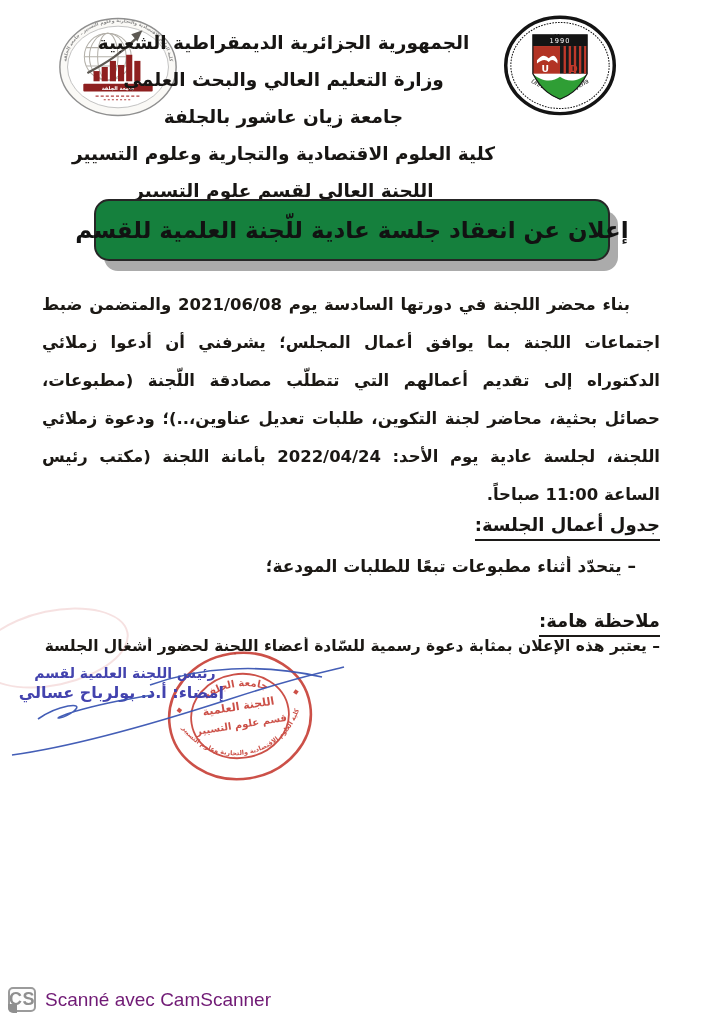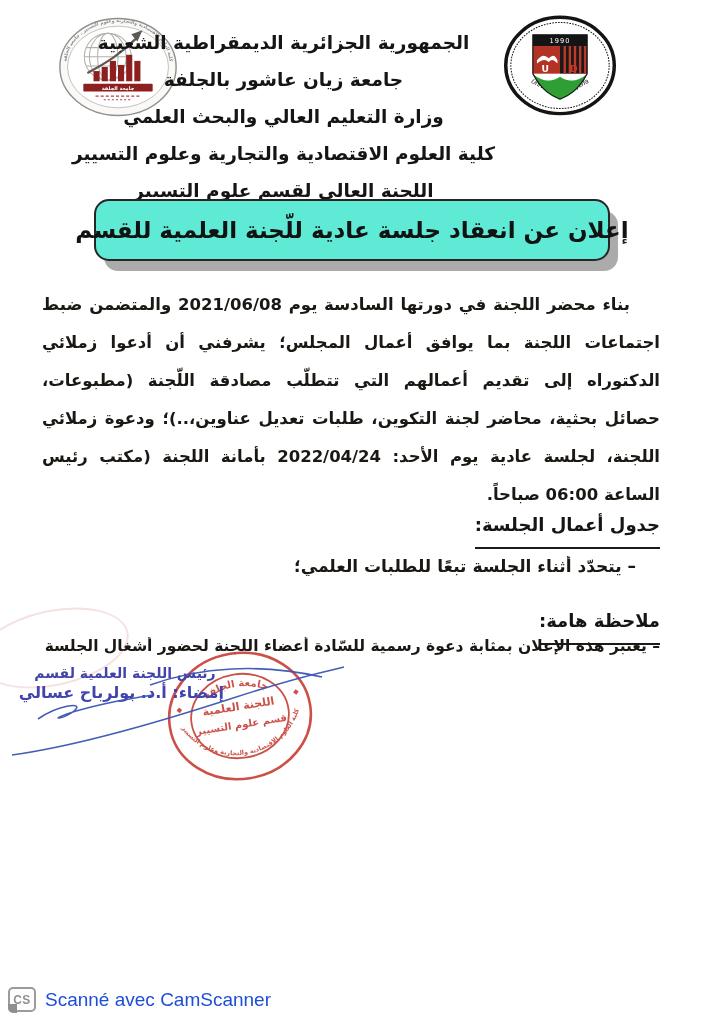--- a/index.html
+++ b/index.html
@@ -13,42 +13,42 @@
     position:absolute; left:0; top:24px; width:567px; text-align:center;
     font-weight:bold; font-size:18.5px; direction:rtl;
   }
   .hline{height:37px; line-height:37px; white-space:nowrap;}
   .logo{position:absolute;}
   .logo.fac{left:56px; top:16px; width:124px; height:102px;}
   .logo.uni{left:496px; top:12px; width:128px; height:108px;}
   
   .title-box{
     position:absolute; left:94px; top:199px; width:516px; height:62px;
-    box-sizing:border-box; background:#5eead4; border:2.5px solid #262626;
+    box-sizing:border-box; background:#15803d; border:2.5px solid #262626;
     border-radius:15px; display:flex; align-items:center; justify-content:center;
     box-shadow:9px 11px 0 -1px #ababab;
   }
   .title-box .t{
     direction:rtl; font-weight:bold; font-size:23px; white-space:nowrap; color:#121212;
   }
   
   .body-par{
     position:absolute; left:42px; top:286px; width:618px; direction:rtl;
     font-weight:bold; font-size:16.5px; color:#1b1814;
   }
   .bline{
     height:38px; line-height:38px; overflow:hidden;
     text-align:justify; text-align-last:justify;
   }
   .bline.first{padding-right:30px;}
   .bline.last{text-align-last:right;}
   
   .sec-heading{
     position:absolute; right:42px; direction:rtl; font-weight:bold; font-size:18px;
-    border-bottom:2px solid #1c1a18; padding-bottom:12px; white-space:nowrap;
+    border-bottom:2px solid #1c1a18; padding-bottom:4px; white-space:nowrap;
   }
   .agenda-heading{top:514px;}
   .note-heading{top:602px;margin-top:8px;}
   .sec-item{
     position:absolute; direction:rtl; font-weight:bold; white-space:nowrap;
     overflow:hidden; color:#1b1814;
   }
   .agenda-item{right:66px; top:556px; font-size:17px;}
   .note-item{right:42px; top:637px; width:620px; font-size:15.5px; text-align:right;}
   
@@ -68,27 +68,27 @@
   }
   
   .watermark{
     position:absolute; left:8px; top:987px; display:flex; align-items:center; gap:9px;
     font-family:"Liberation Sans", sans-serif;
   }
   .cs-badge{
     position:relative; width:28px; height:25px; box-sizing:border-box;
     border:2.5px solid #9b9b9b; border-radius:5px; background:#fdfdfd;
     display:flex; align-items:center; justify-content:center;
-    font-weight:bold; font-size:12px; color:#8f8f8f; letter-spacing:0.5px;
+    font-weight:bold; font-size:18px; color:#8f8f8f; letter-spacing:0.5px;
   }
   .cs-badge::after{
     content:""; position:absolute; left:-2.5px; bottom:-2.5px;
     width:9px; height:9px; background:#8f8f8f; border-radius:0 0 0 5px;
   }
-  .wm-text{font-size:19px; color:#1d4ed8;}
+  .wm-text{font-size:19px; color:#701a75;}
 </style>
 </head>
 <body>
 
 <div class="page">
 
   <div class="logo fac">
     <svg viewBox="0 0 120 100" width="124" height="102">
       <defs>
         <clipPath id="globeclip">
@@ -158,41 +158,41 @@
         <text x="48" y="58.5" text-anchor="middle" font-size="9" font-weight="bold" fill="#ffffff">U</text>
         <text x="76" y="58.5" text-anchor="middle" font-size="9" font-weight="bold" fill="#c0392b">D</text>
         <path d="M36 60 C46 69 56 68 62.5 63 C69 68 79 69 89 60 C80 77 70 82 62.5 85 C55 82 45 77 36 60 Z" fill="#2f9e35"></path>
         <path d="M36 22 H89 V60 C80 77 70 82 62.5 85 C55 82 45 77 36 60 Z" fill="none" stroke="#141414" stroke-width="1.2"></path>
       </g>
     </svg>
   </div>
 
   <div class="header-lines">
     <div class="hline">الجمهورية الجزائرية الديمقراطية الشعبية</div>
+    <div class="hline">وزارة التعليم العالي والبحث العلمي</div>
     <div class="hline">جامعة زيان عاشور بالجلفة</div>
-    <div class="hline">وزارة التعليم العالي والبحث العلمي</div>
     <div class="hline">كلية العلوم الاقتصادية والتجارية وعلوم التسيير</div>
     <div class="hline">اللجنة العالي لقسم علوم التسيير</div>
   </div>
 
   <div class="title-box">
     <span class="t">إعلان عن انعقاد جلسة عادية للّجنة العلمية للقسم</span>
   </div>
 
   <div class="body-par">
     <div class="bline first">بناء محضر اللجنة في دورتها السادسة يوم 2021/06/08 والمتضمن ضبط رزنامة</div>
     <div class="bline">اجتماعات اللجنة بما يوافق أعمال المجلس؛ يشرفني أن أدعوا زملائي الأساتذة وأبنائي طلبة</div>
     <div class="bline">الدكتوراه إلى تقديم أعمالهم التي تتطلّب مصادقة اللّجنة (مطبوعات، تظاهرات علمية،</div>
     <div class="bline">حصائل بحثية، محاضر لجنة التكوين، طلبات تعديل عناوين،..)؛ ودعوة زملائي أعضاء</div>
     <div class="bline">اللجنة، لجلسة عادية يوم الأحد: 2022/04/24 بأمانة اللجنة (مكتب رئيس القسم) على</div>
-    <div class="bline last">الساعة 06:00 صباحاً.</div>
+    <div class="bline last">الساعة 11:00 صباحاً.</div>
   </div>
 
   <div class="sec-heading agenda-heading">جدول أعمال الجلسة:</div>
-  <div class="sec-item agenda-item">– يتحدّد أثناء الجلسة تبعًا للطلبات العلمي؛</div>
+  <div class="sec-item agenda-item">– يتحدّد أثناء مطبوعات تبعًا للطلبات المودعة؛</div>
 
   <div class="sec-heading note-heading">ملاحظة هامة:</div>
   <div class="sec-item note-item">– يعتبر هذه الإعلان بمثابة دعوة رسمية للسّادة أعضاء اللجنة  لحضور أشغال الجلسة العادية.</div>
 
   <div class="faint-smudge"></div>
 
   <div class="sig-block">
     <div class="s1">رئيس اللجنة العلمية لقسم</div>
     <div class="s3">إمضاء: أ.د. بولرباح عسالي</div>
   </div>

